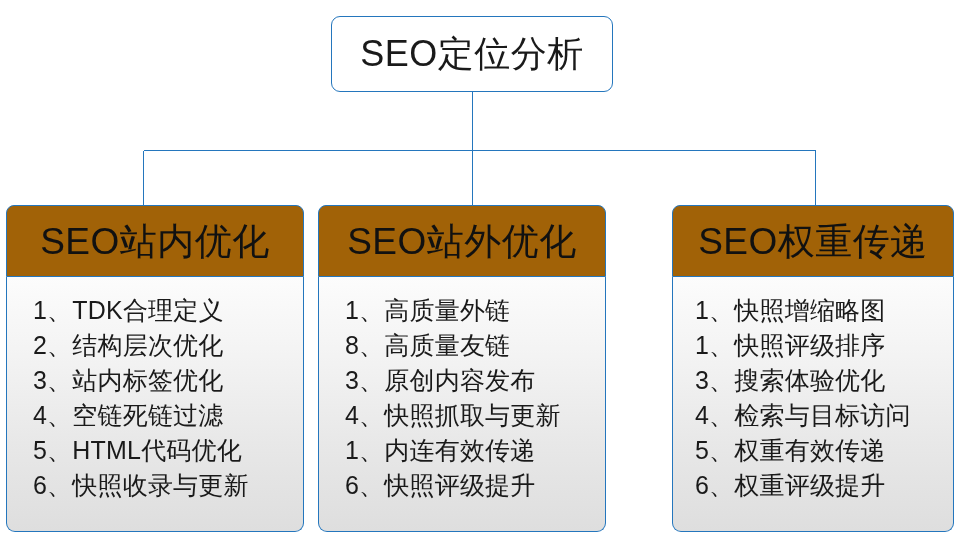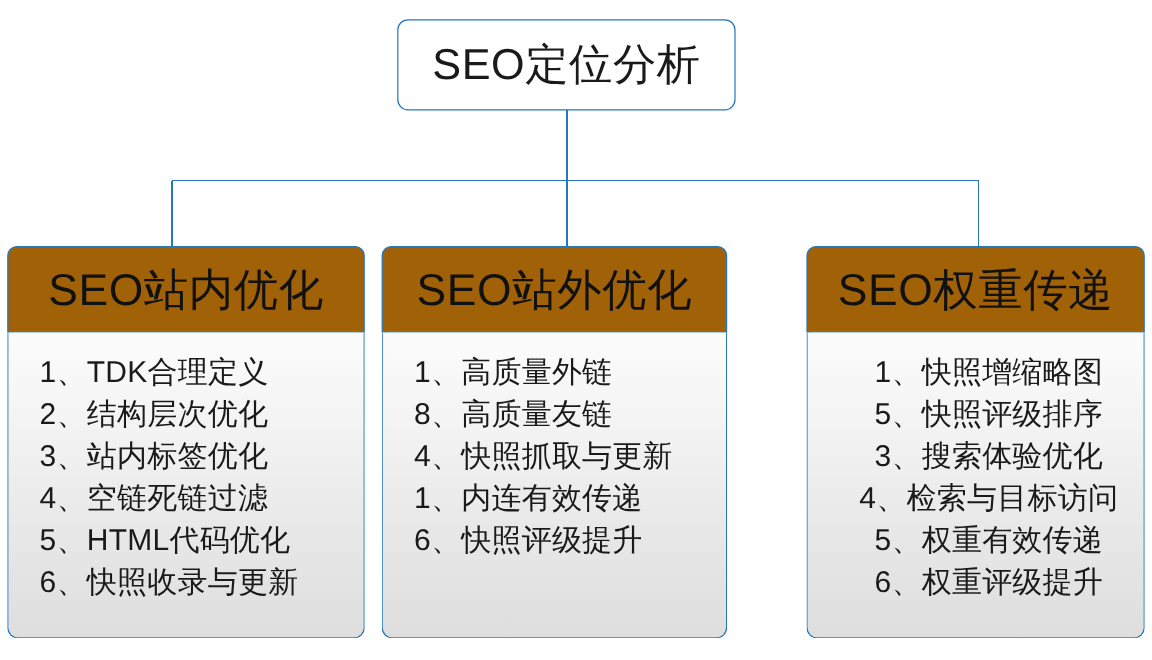--- a/index.html
+++ b/index.html
@@ -87,21 +87,21 @@
     height: 255px;
     border: 1.4px solid #2476bd;
     border-top: none;
     border-radius: 0 0 9px 9px;
     background: linear-gradient(to bottom, #fcfcfc 0%, #f4f4f4 28%, #e8e8e8 65%, #dedede 100%);
     padding: 16px 0 0 26px;
     display: flex;
     flex-direction: column;
     justify-content: flex-start;
   }
-  .col-2 .col-body { padding-left: 22px; text-align: center; }
+  .col-2 .col-body { padding-left: 22px; }
 
   .item {
     font-size: 25px;
     color: #1a1a1a;
     line-height: 35px;
     white-space: nowrap;
     letter-spacing: 0.2px;
   }
 </style>
 </head>
@@ -142,33 +142,34 @@
     </div>
   </div>
 
   <div class="column col-1">
     <div class="col-header">
       <span class="label">SEO站外优化</span>
     </div>
     <div class="col-body">
       <div class="item">1、高质量外链</div>
       <div class="item">8、高质量友链</div>
+      <div class="item">3、原创内容发布</div>
       <div class="item">4、快照抓取与更新</div>
       <div class="item">1、内连有效传递</div>
       <div class="item">6、快照评级提升</div>
     </div>
   </div>
 
   <div class="column col-2">
     <div class="col-header">
       <span class="label">SEO权重传递</span>
     </div>
     <div class="col-body">
       <div class="item">1、快照增缩略图</div>
-      <div class="item">5、快照评级排序</div>
+      <div class="item">1、快照评级排序</div>
       <div class="item">3、搜索体验优化</div>
       <div class="item">4、检索与目标访问</div>
       <div class="item">5、权重有效传递</div>
       <div class="item">6、权重评级提升</div>
     </div>
   </div>
 
 </div>
 
 </body></html>

